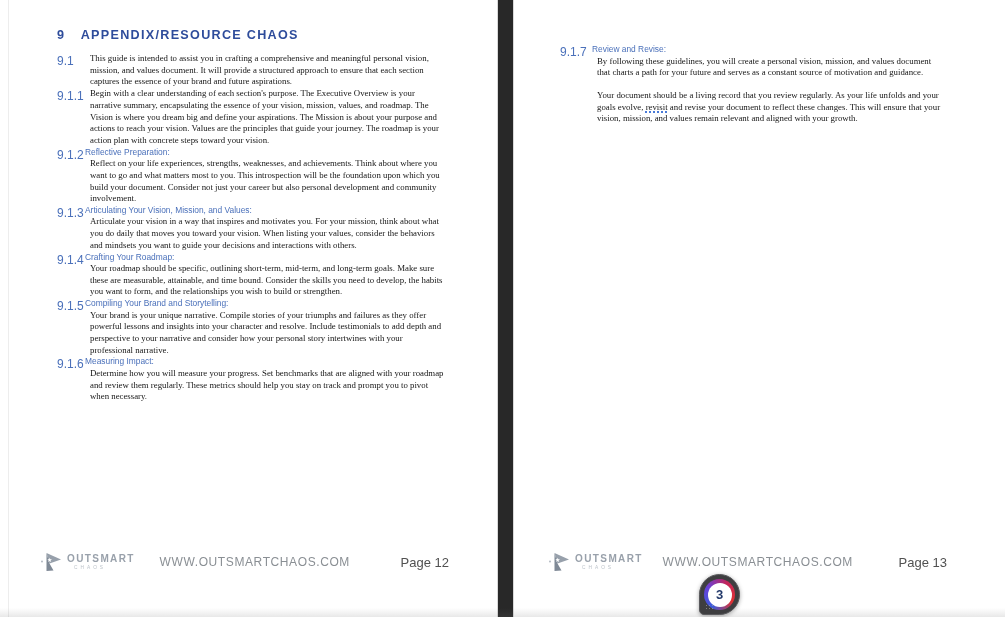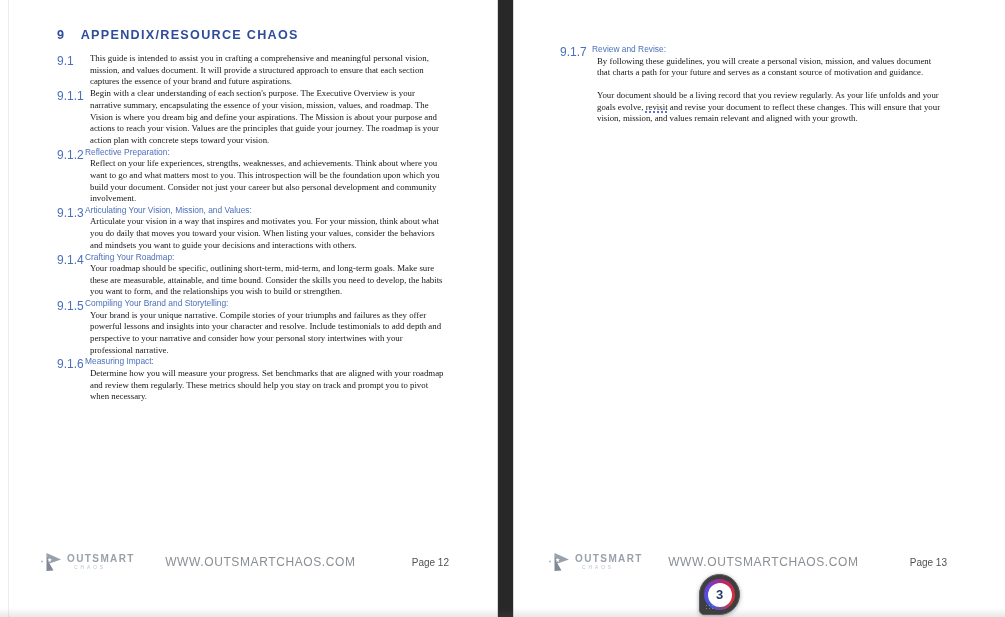--- a/index.html
+++ b/index.html
@@ -73,21 +73,21 @@
   .logo-main {
     color:#99a1ab; font-size:10px; font-weight:600; letter-spacing:1.4px; line-height:10px;text-align:right;
   }
   .logo-sub {
     color:#bcc3ca; font-size:4.8px; letter-spacing:3px; line-height:6px; margin:1px 0 0 7px;
   }
   .footer-url {
     flex:1; text-align:center;
     color:#8a8f94; font-size:12px; letter-spacing:0.6px;
   }
-  .footer-page { color:#515151; font-size:10px; white-space:nowrap;padding-left:41px; }
+  .footer-page { color:#515151; font-size:13px; white-space:nowrap;padding-left:41px; }
 
   
   .click-badge {
     position:absolute; left:699px; top:574px; width:41px; height:41px;
     background:#3e3e40; border:1px solid #5a5a5d;
     border-radius:50% 50% 50% 5px;
     box-shadow:0 1px 4px rgba(0,0,0,0.35);
   }
   .badge-ring {
     position:absolute; inset:4px; border-radius:50%;

